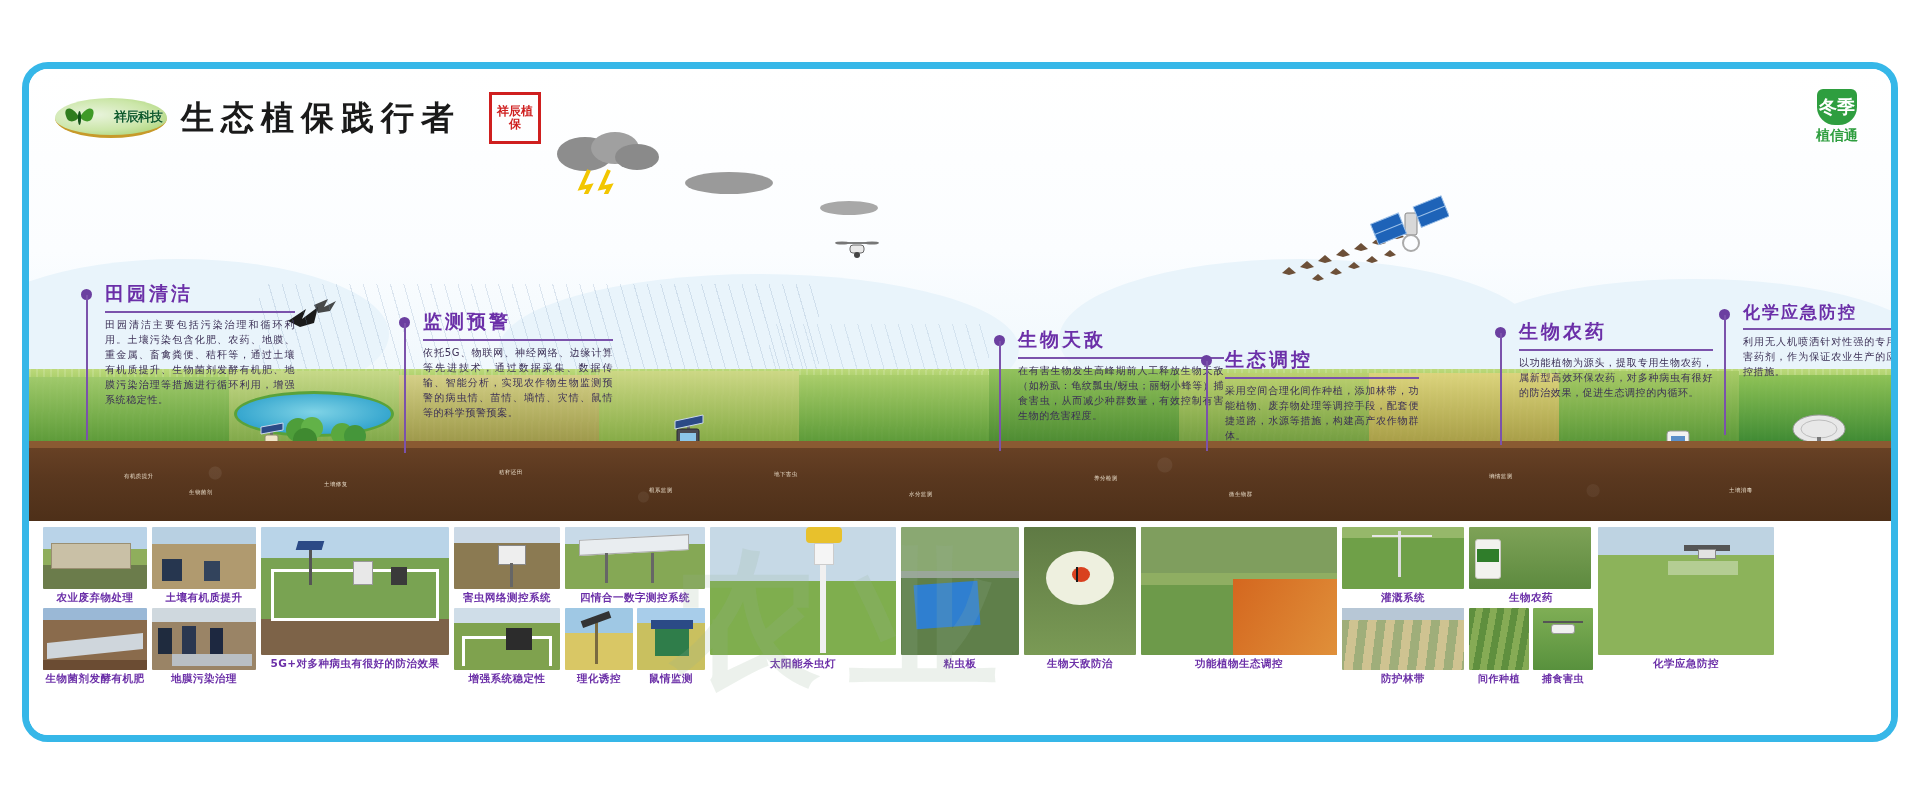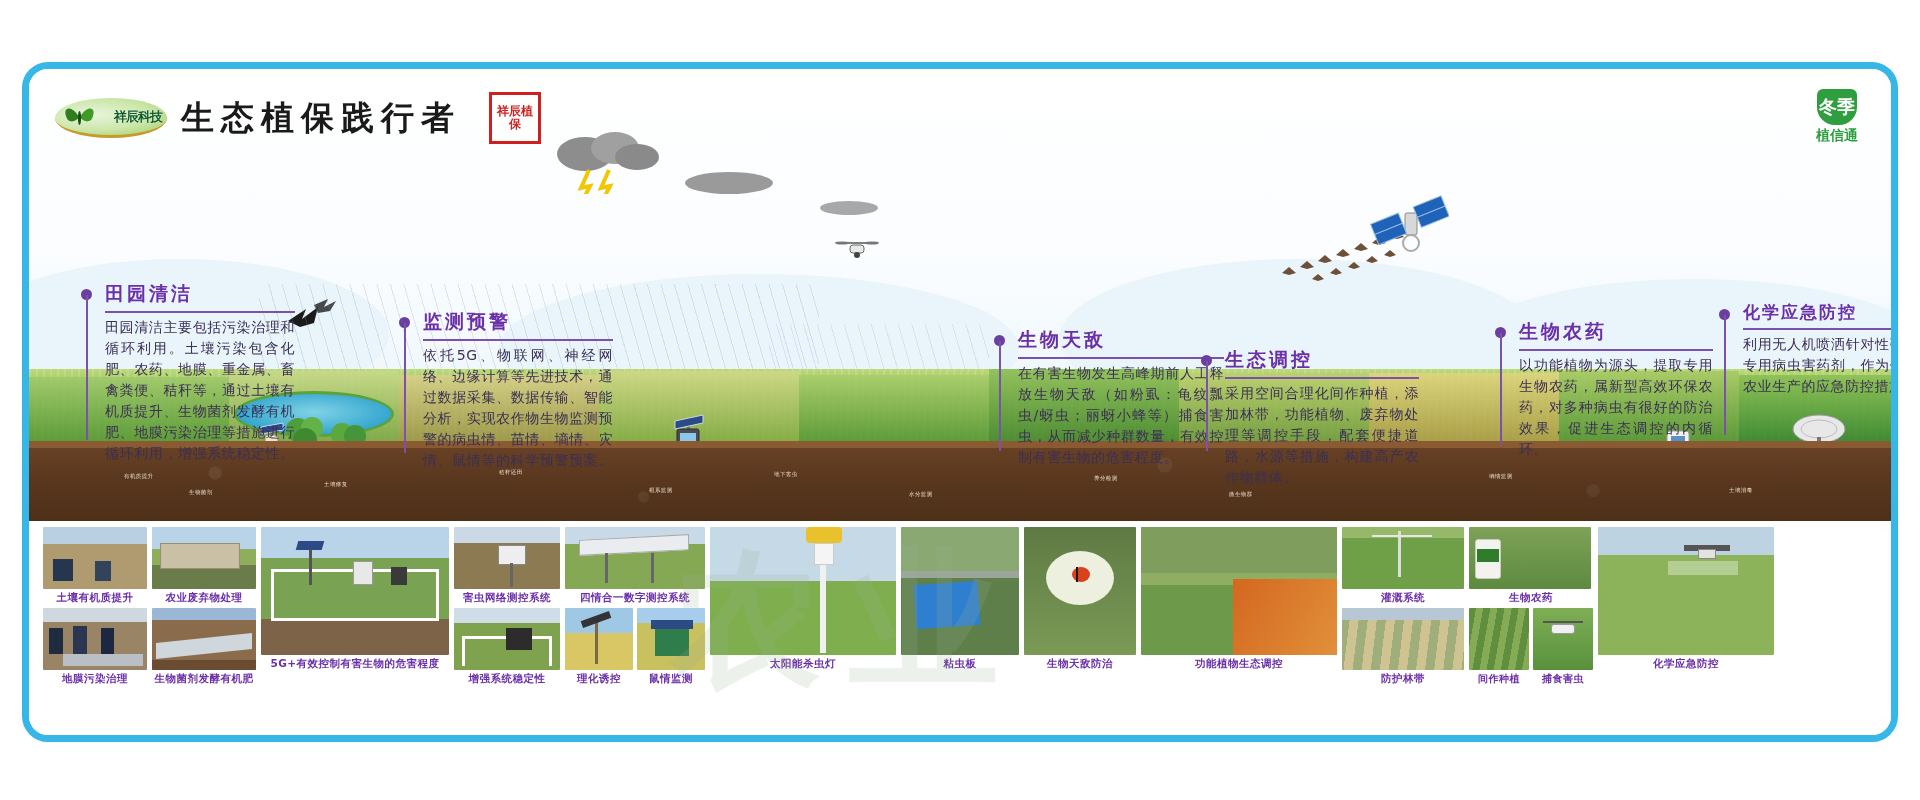--- a/index.html
+++ b/index.html
@@ -73,21 +73,21 @@
   .callout{ position:absolute; z-index:30; }
   .c-dot{ width:11px;height:11px;border-radius:50%;background:#6b3fa0; position:absolute; left:0; top:8px;}
   .c-stem{ position:absolute; left:5px; top:14px; width:2px; background:#7b52ab; }
   .c-title{
     margin-left:24px; font-size:19px; font-weight:bold; color:#6b2fa8;
     letter-spacing:3px; white-space:nowrap;
     font-family:"DejaVu Sans","Liberation Sans",sans-serif;
   }
   .c-rule{ margin-left:24px; height:2px; background:#7b52ab; margin-top:4px; }
   .c-body{
-    margin-left:24px; margin-top:4px; font-size:14px; line-height:1.5;
+    margin-left:24px; margin-top:4px; font-size:10px; line-height:1.5;
     color:#3b2f55; letter-spacing:.6px; text-align:justify;
   }
 
   
   .field{
     position:absolute; left:0; top:300px; width:100%; height:72px;
     background:
       linear-gradient(#bcd97a 0%, #8fbf52 35%, #6fae3e 70%, #55953a 100%);
   }
   .field-tex{position:absolute;left:0;top:0;width:100%;height:100%;
@@ -392,63 +392,63 @@
     <div class="soil-lbl" style="left:1460px;top:32px;">墒情监测</div>
     <div class="soil-lbl" style="left:1700px;top:46px;">土壤消毒</div>
   </div>
 
   <div class="wm">农业</div>
 
   <div class="gallery">
 
     <div class="gcol">
       <div class="gcell">
+        <div class="gimg" style="width:104px;height:62px;background:linear-gradient(#b9d3e8 0 36%, #8fae5c 36% 62%, #6b7c4b 62% 100%);">
+          <div style="position:absolute;left:8px;top:16px;width:80px;height:26px;background:#c9c0a6;border:1px solid #9a8f72;"></div>
+        </div>
+        <div class="gcap">农业废弃物处理</div>
+      </div>
+      <div class="gcell">
+        <div class="gimg" style="width:104px;height:62px;background:linear-gradient(#9ab8d6 0 20%, #8a6b4c 20% 100%);">
+          <div style="position:absolute;left:4px;top:30px;width:96px;height:16px;background:#cfd6dc;transform:skewY(-6deg);"></div>
+          <div style="position:absolute;left:0;top:52px;width:104px;height:10px;background:#6b4c33;"></div>
+        </div>
+        <div class="gcap">生物菌剂发酵有机肥</div>
+      </div>
+    </div>
+
+    <div class="gcol">
+      <div class="gcell">
         <div class="gimg" style="width:104px;height:62px;background:linear-gradient(#b8d0e2 0 28%, #b09a6f 28% 100%);">
           <div style="position:absolute;left:10px;top:32px;width:20px;height:22px;background:#26364f;"></div>
           <div style="position:absolute;left:52px;top:34px;width:16px;height:20px;background:#32435c;"></div>
         </div>
         <div class="gcap">土壤有机质提升</div>
       </div>
       <div class="gcell">
         <div class="gimg" style="width:104px;height:62px;background:linear-gradient(#cfd8de 0 22%, #9a8466 22% 100%);">
           <div style="position:absolute;left:6px;top:20px;width:14px;height:26px;background:#1f2b3e;"></div>
           <div style="position:absolute;left:30px;top:18px;width:14px;height:28px;background:#2a3750;"></div>
           <div style="position:absolute;left:58px;top:20px;width:13px;height:26px;background:#1d2840;"></div>
           <div style="position:absolute;left:20px;top:46px;width:80px;height:12px;background:#b9bfc4;"></div>
         </div>
         <div class="gcap">地膜污染治理</div>
-      </div>
-    </div>
-
-    <div class="gcol">
-      <div class="gcell">
-        <div class="gimg" style="width:104px;height:62px;background:linear-gradient(#b9d3e8 0 36%, #8fae5c 36% 62%, #6b7c4b 62% 100%);">
-          <div style="position:absolute;left:8px;top:16px;width:80px;height:26px;background:#c9c0a6;border:1px solid #9a8f72;"></div>
-        </div>
-        <div class="gcap">农业废弃物处理</div>
-      </div>
-      <div class="gcell">
-        <div class="gimg" style="width:104px;height:62px;background:linear-gradient(#9ab8d6 0 20%, #8a6b4c 20% 100%);">
-          <div style="position:absolute;left:4px;top:30px;width:96px;height:16px;background:#cfd6dc;transform:skewY(-6deg);"></div>
-          <div style="position:absolute;left:0;top:52px;width:104px;height:10px;background:#6b4c33;"></div>
-        </div>
-        <div class="gcap">生物菌剂发酵有机肥</div>
       </div>
     </div>
 
     <div class="gcol">
       <div class="gcell">
         <div class="gimg" style="width:188px;height:128px;background:linear-gradient(#b9d4e8 0 24%, #79a352 24% 72%, #7d6348 72% 100%);">
           <div style="position:absolute;left:10px;top:42px;width:168px;height:52px;border:3px solid #fff;"></div>
           <div style="position:absolute;left:48px;top:18px;width:3px;height:40px;background:#555;"></div>
           <div style="position:absolute;left:36px;top:14px;width:26px;height:9px;background:#2b4a86;transform:skewX(-16deg);"></div>
           <div style="position:absolute;left:92px;top:34px;width:20px;height:24px;background:#e8e8e8;border:1px solid #999;"></div>
           <div style="position:absolute;left:130px;top:40px;width:16px;height:18px;background:#3a3a3a;"></div>
         </div>
-        <div class="gcap">5G+有效控制有害生物的危害程度</div>
+        <div class="gcap">5G+对多种病虫有很好的防治效果</div>
       </div>
     </div>
 
     <div class="gcol">
       <div class="gcell">
         <div class="gimg" style="width:106px;height:62px;background:linear-gradient(#cbd9e6 0 26%, #8b7a52 26% 100%);">
           <div style="position:absolute;left:44px;top:18px;width:28px;height:20px;background:#eee;border:1px solid #888;"></div>
           <div style="position:absolute;left:56px;top:36px;width:3px;height:24px;background:#666;"></div>
         </div>
         <div class="gcap">害虫网络测控系统</div>

